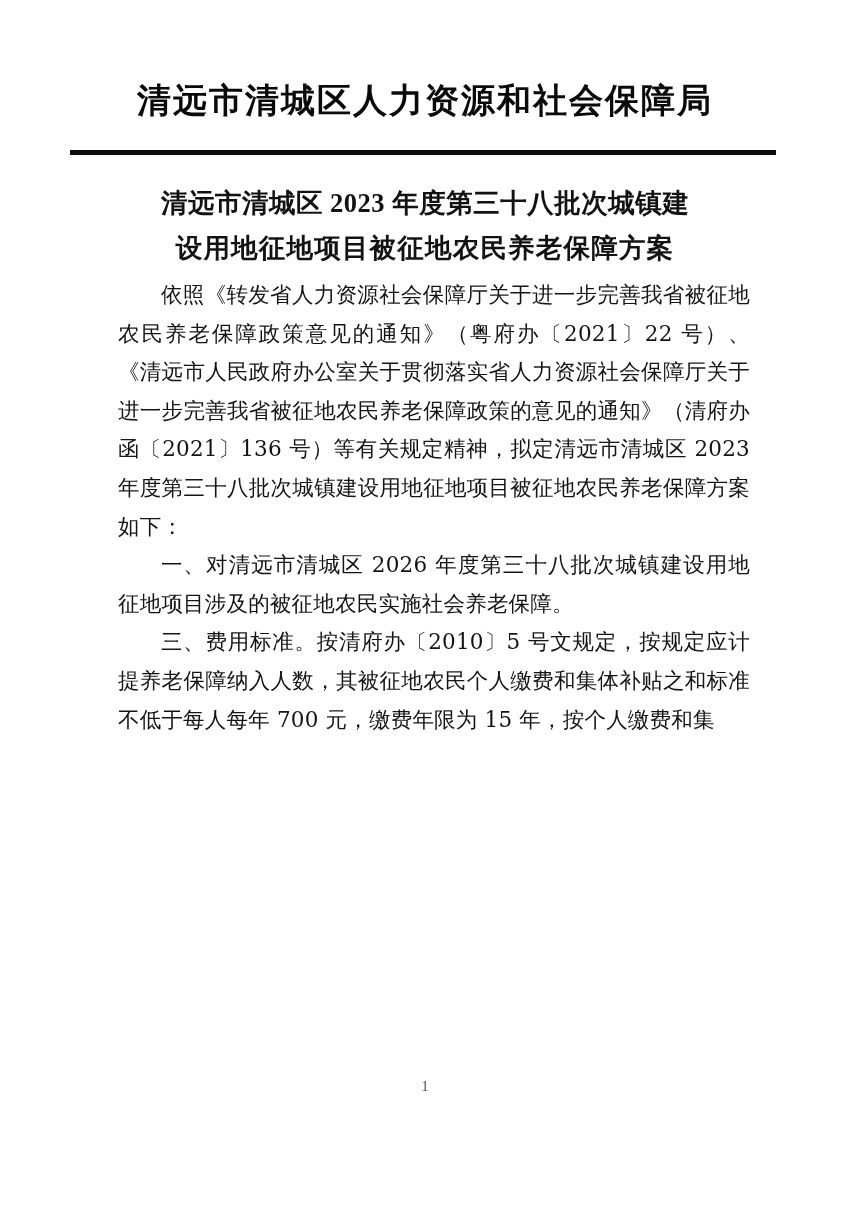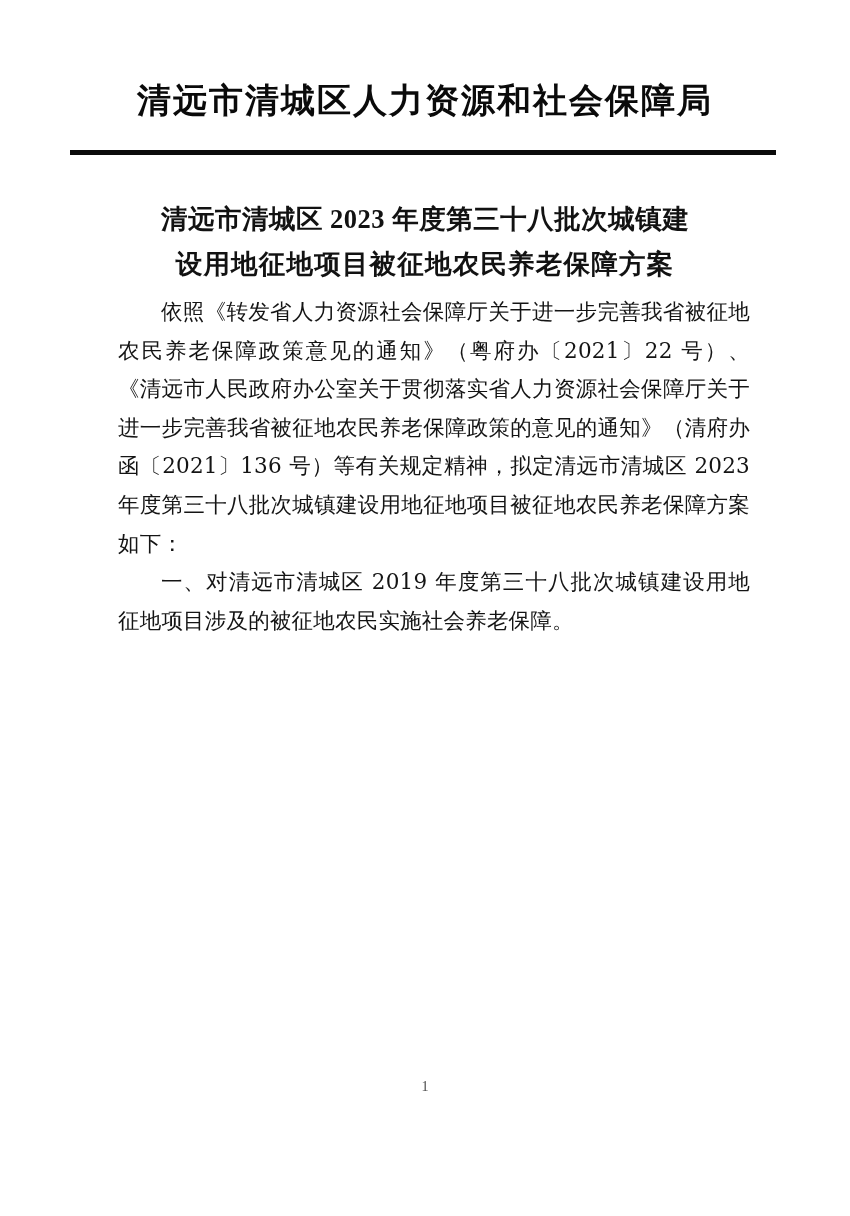--- a/index.html
+++ b/index.html
@@ -55,36 +55,35 @@
     left: 125px;
     top: 181px;
     width: 600px;
     text-align: center;
     font-family: "Liberation Serif", "DejaVu Serif", serif;
     font-weight: 700;
     font-size: 26.5px;
     line-height: 45px;
     letter-spacing: 0.5px;
     color: #121212;
-    margin-top: 16px;
   }
   .doc-title .tline {
     display: block;
     white-space: nowrap;
   }
   .doc-title .tline-2 {
     letter-spacing: 1.2px;
     text-align: center;
   }
 
   
   .body-text {
     position: absolute;
     left: 118px;
-    top: 293px;
+    top: 276px;
     width: 632px;
     font-family: "DejaVu Serif", "Liberation Serif", serif;
     font-size: 21.5px;
     line-height: 38.6px;
     color: #141414;
     letter-spacing: 0.2px;
   }
   .para {
     margin: 0;
     text-align: justify;
@@ -116,18 +115,19 @@
 
   <div class="letterhead-rule"></div>
 
   <div class="doc-title">
     <span class="tline tline-1">清远市清城区 2023 年度第三十八批次城镇建</span>
     <span class="tline tline-2">设用地征地项目被征地农民养老保障方案</span>
   </div>
 
   <div class="body-text">
     <p class="para">依照《转发省人力资源社会保障厅关于进一步完善我省被征地农民养老保障政策意见的通知》（粤府办〔2021〕22 号）、《清远市人民政府办公室关于贯彻落实省人力资源社会保障厅关于进一步完善我省被征地农民养老保障政策的意见的通知》（清府办函〔2021〕136 号）等有关规定精神，拟定清远市清城区 2023 年度第三十八批次城镇建设用地征地项目被征地农民养老保障方案如下：</p>
-    <p class="para">一、对清远市清城区 2019 年度第三十八批次城镇建设用地征地项目涉及的被征地农民实施社会养老保障。</p>
+    <p class="para">一、对清远市清城区 2026 年度第三十八批次城镇建设用地征地项目涉及的被征地农民实施社会养老保障。</p>
+    <p class="para">三、费用标准。按清府办〔2010〕5 号文规定，按规定应计提养老保障纳入人数，其被征地农民个人缴费和集体补贴之和标准不低于每人每年 700 元，缴费年限为 15 年，按个人缴费和集</p>
   </div>
 
   <div class="page-number">1</div>
 
 </div>
 
 </body></html>

